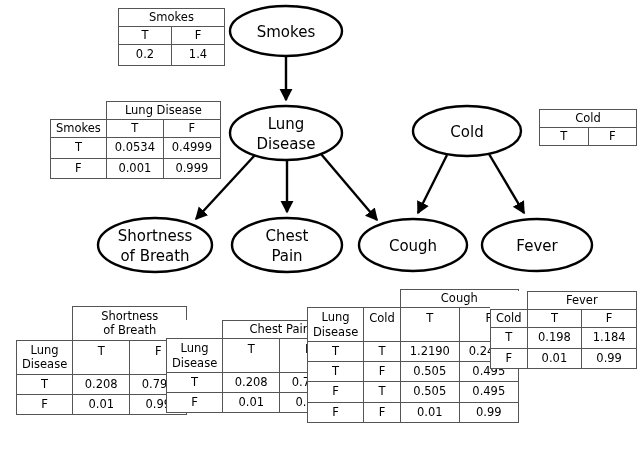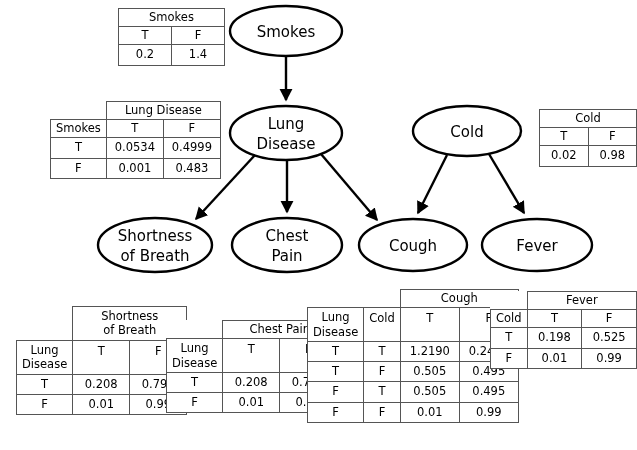--- a/index.html
+++ b/index.html
@@ -170,37 +170,33 @@
       <td style="width:48px">F</td>
     </tr>
     <tr>
       <td>T</td>
       <td class="num">0.0534</td>
       <td class="num">0.4999</td>
     </tr>
     <tr>
       <td>F</td>
       <td class="num">0.001</td>
-      <td class="num">0.483</td>
+      <td class="num">0.999</td>
     </tr>
   </tbody>
     </table>
 
   <table class="cpt" style="left:539px; top:109px;">
     <tbody>
         <tr>
       <td colspan="2">Cold</td>
     </tr>
     <tr>
       <td style="width:42px">T</td>
       <td style="width:42px">F</td>
-    </tr>
-    <tr>
-      <td class="num">0.02</td>
-      <td class="num">0.98</td>
     </tr>
   </tbody>
     </table>
 
   <table class="cpt" style="left:16px; top:306px;">
     <tbody>
         <tr>
       <td class="blank noright"></td>
       <td colspan="2" style="line-height:1.25">
         <span>Shortness</span><br>
@@ -305,21 +301,21 @@
       <td colspan="2">Fever</td>
     </tr>
     <tr>
       <td class="rowlabel">Cold</td>
       <td style="width:48px">T</td>
       <td style="width:48px">F</td>
     </tr>
     <tr>
       <td>T</td>
       <td class="num">0.198</td>
-      <td class="num">0.525</td>
+      <td class="num">1.184</td>
     </tr>
     <tr>
       <td>F</td>
       <td class="num">0.01</td>
       <td class="num">0.99</td>
     </tr>
   </tbody>
     </table>
 
 </div>

